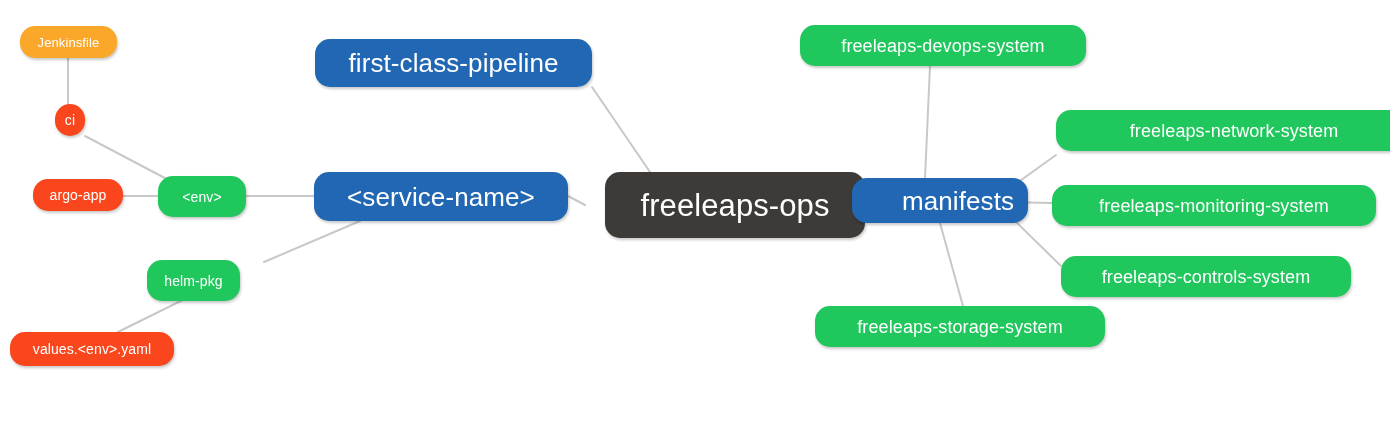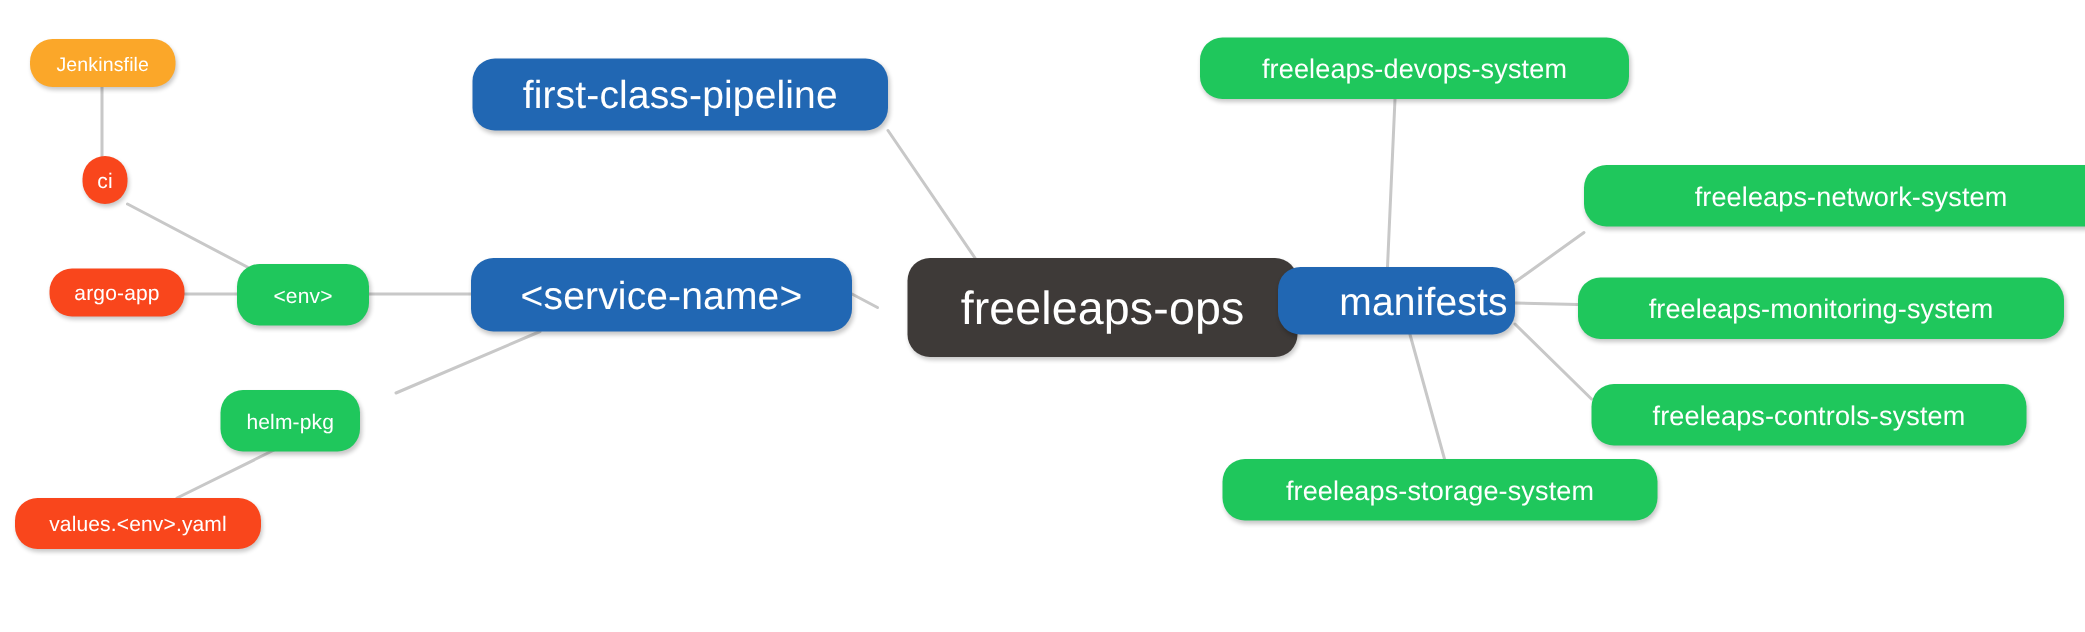--- a/index.html
+++ b/index.html
@@ -82,21 +82,21 @@
       <line x1="940" y1="223" x2="963" y2="306" stroke="#c8c8c8" stroke-width="2" stroke-linecap="round"></line>
     </svg>
 
   <div id="node-layer">
       <div class="node n-root fs-root" style="left: 585px; top: 172px; width: 260px; height: 66px;">
         <span class="node-label">freeleaps-ops</span>
       </div>
       <div class="node n-blue fs-l1" style="left: 314px; top: 172px; width: 254px; height: 49px;">
         <span class="node-label">&lt;service-name&gt;</span>
       </div>
-      <div class="node n-blue fs-l1" style="left: 852px; top: 178px; width: 158px; height: 45px; padding-left: 36px;">
+      <div class="node n-blue fs-l1" style="left: 852px; top: 178px; width: 176px; height: 45px; padding-left: 36px;">
         <span class="node-label">manifests</span>
       </div>
       <div class="node n-blue fs-l1" style="left: 315px; top: 39px; width: 277px; height: 48px;">
         <span class="node-label">first-class-pipeline</span>
       </div>
       <div class="node n-green fs-l2" style="left: 158px; top: 176px; width: 88px; height: 41px;">
         <span class="node-label">&lt;env&gt;</span>
       </div>
       <div class="node n-green fs-l2" style="left: 147px; top: 260px; width: 93px; height: 41px;">
         <span class="node-label">helm-pkg</span>

